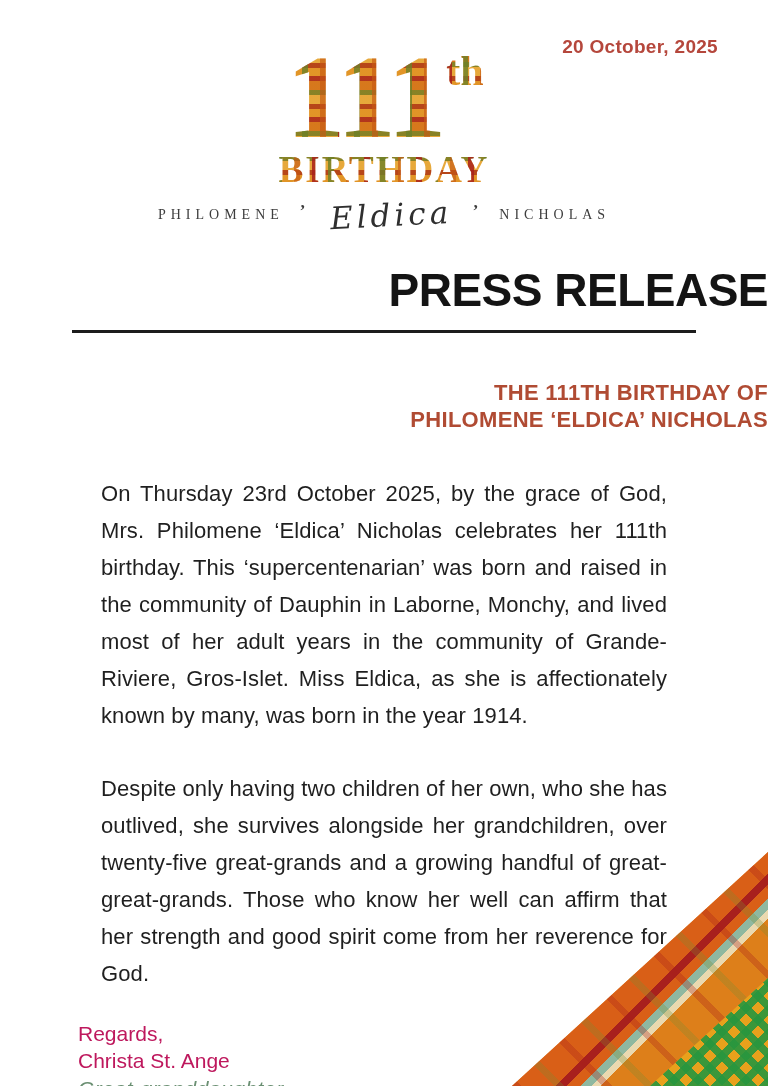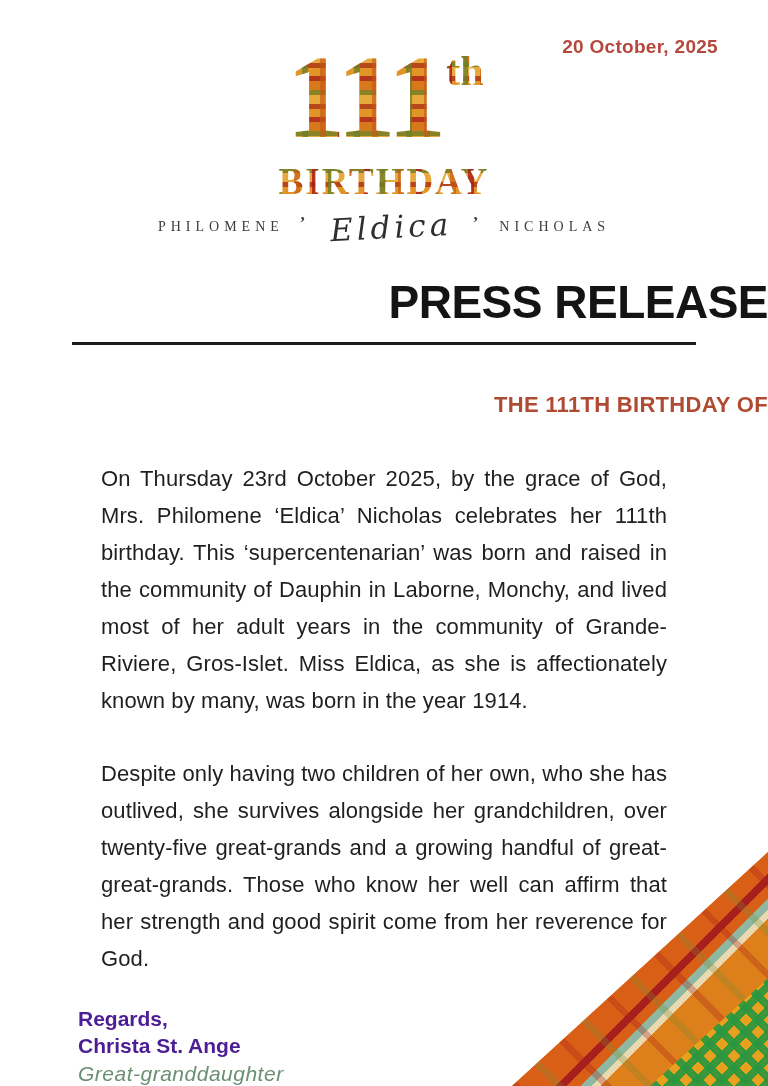--- a/index.html
+++ b/index.html
@@ -44,21 +44,21 @@
     letter-spacing:-2px;
   }
   .logo-ordinal {
     font-family:"Liberation Serif","DejaVu Serif",serif;
     font-weight:700; font-size:42px;
     position:relative; top:-52px; left:2px;
   }
   .logo-word {
     font-family:"Liberation Serif","DejaVu Serif",serif;
     font-weight:700; font-size:37px; letter-spacing:2px;
-    margin-top:16px;
+    margin-top:4px;
   }
   .honoree {
     margin-top:12px;
     font-family:"Liberation Serif","DejaVu Serif",serif;
     font-size:14px; letter-spacing:5px; color:#3d3d3d;
     display:flex; align-items:center; justify-content:center; gap:16px;
   }
   .honoree .q { font-size:17px; font-weight:700; position:relative; top:-5px; }
   .honoree .script {
     font-family:"DejaVu Serif","Liberation Serif",serif;
@@ -84,21 +84,21 @@
 
   .body-copy { margin:0 101px; color:#1f1f1f; }
   .body-copy p {
     font-size:22px; line-height:37px; text-align:justify;
     letter-spacing:0.1px;
   }
   .body-copy p + p { margin-top:36px; }
 
   .signature { margin:28px 78px 0 78px; }
   .sig-regards, .sig-name {
-    font-size:21px; font-weight:700; color:#4c1d95; line-height:27px;
+    font-size:21px; font-weight:400; color:#be185d; line-height:27px;
   }
   .sig-relation {
     font-size:21px; font-style:italic; color:#6a8f72; line-height:29px;
     letter-spacing:0.5px;
   }
 
   
   .madras-corner {
     position:absolute; right:0; bottom:0;
     width:256px; height:234px;
@@ -147,20 +147,21 @@
       <span class="q">’</span>
       <span>NICHOLAS</span>
     </div>
   </div>
 
   <div class="title">PRESS RELEASE</div>
   <hr class="divider">
 
   <div class="heading">
     <div>THE 111TH BIRTHDAY OF</div>
+    <div>PHILOMENE ‘ELDICA’ NICHOLAS</div>
   </div>
 
   <div class="body-copy" style="margin-top:42px;">
     <p>On Thursday 23rd October 2025, by the grace of God, Mrs. Philomene ‘Eldica’ Nicholas celebrates her 111th birthday. This ‘supercentenarian’ was born and raised in the community of Dauphin in Laborne, Monchy, and lived most of her adult years in the community of Grande-Riviere, Gros-Islet. Miss Eldica, as she is affectionately known by many, was born in the year 1914.</p>
     <p>Despite only having two children of her own, who she has outlived, she survives alongside her grandchildren, over twenty-five great-grands and a growing handful of great-great-grands. Those who know her well can affirm that her strength and good spirit come from her reverence for God.</p>
   </div>
 
   <div class="signature">
     <div class="sig-regards">Regards,</div>
     <div class="sig-name">Christa St. Ange</div>

